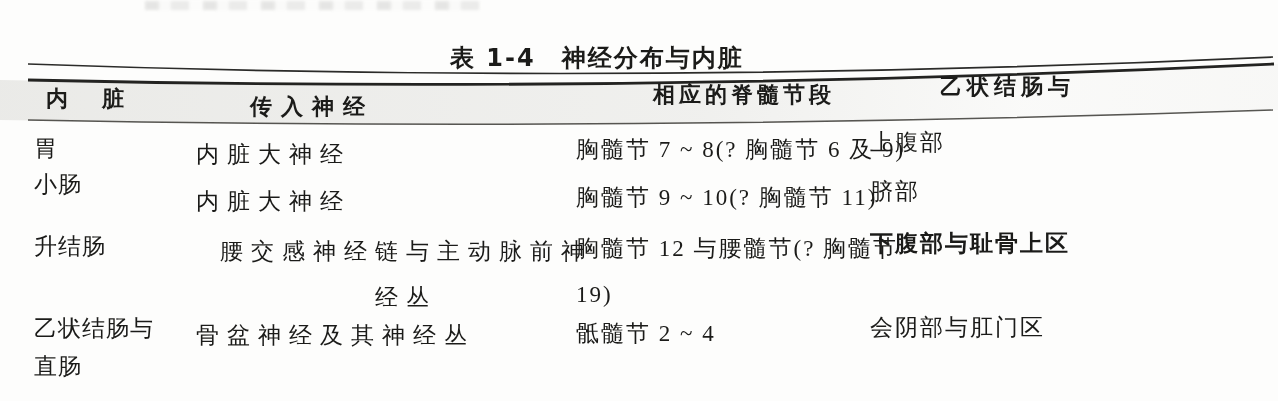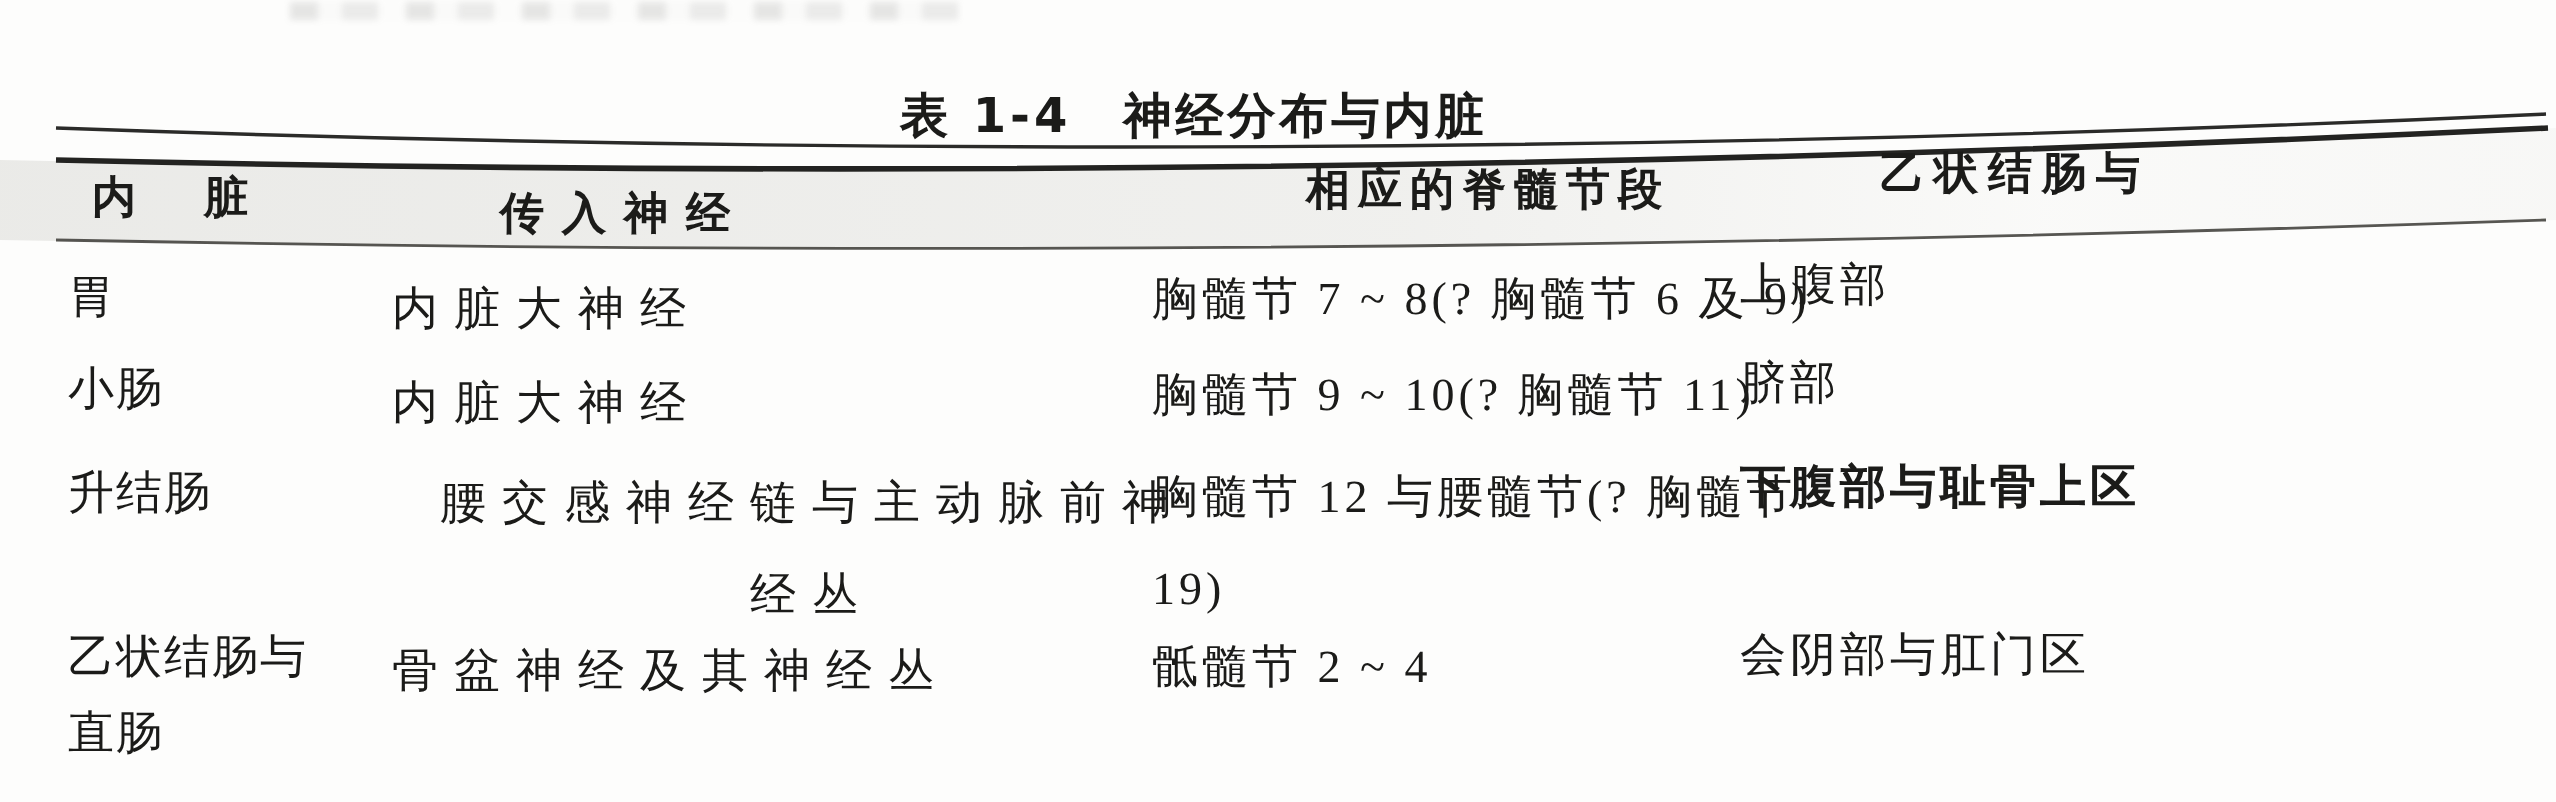--- a/index.html
+++ b/index.html
@@ -71,21 +71,21 @@
     white-space: pre-line;
     letter-spacing: 1px;
   }
   
   .c0 { left: 34px;  width: 160px; }
   .c1 { left: 196px; width: 420px; letter-spacing: 8px; }
   .c2 { left: 576px; width: 470px; letter-spacing: 2px; }
   .c3 { left: 870px; width: 380px; letter-spacing: 2px; }
   
   .r0.c0 { top: 126px; } .r0.c1 { top: 132px; } .r0.c2 { top: 127px; } .r0.c3 { top: 120px; }
-  .r1.c0 { top: 172px; } .r1.c1 { top: 179px; } .r1.c2 { top: 175px; } .r1.c3 { top: 169px; }
+  .r1.c0 { top: 162px; } .r1.c1 { top: 179px; } .r1.c2 { top: 175px; } .r1.c3 { top: 169px; }
   .r2.c0 { top: 224px; } .r2.c1 { top: 229px; text-align: center; } .r2.c2 { top: 226px; } .r2.c3 { top: 221px; font-weight: bold; }
   .r3.c0 { top: 310px; line-height: 38px; } .r3.c1 { top: 313px; } .r3.c2 { top: 311px; } .r3.c3 { top: 305px; }
 </style>
 </head>
 <body>
 
 <div class="page">
 
   <div class="scan-artifact"></div>
 

